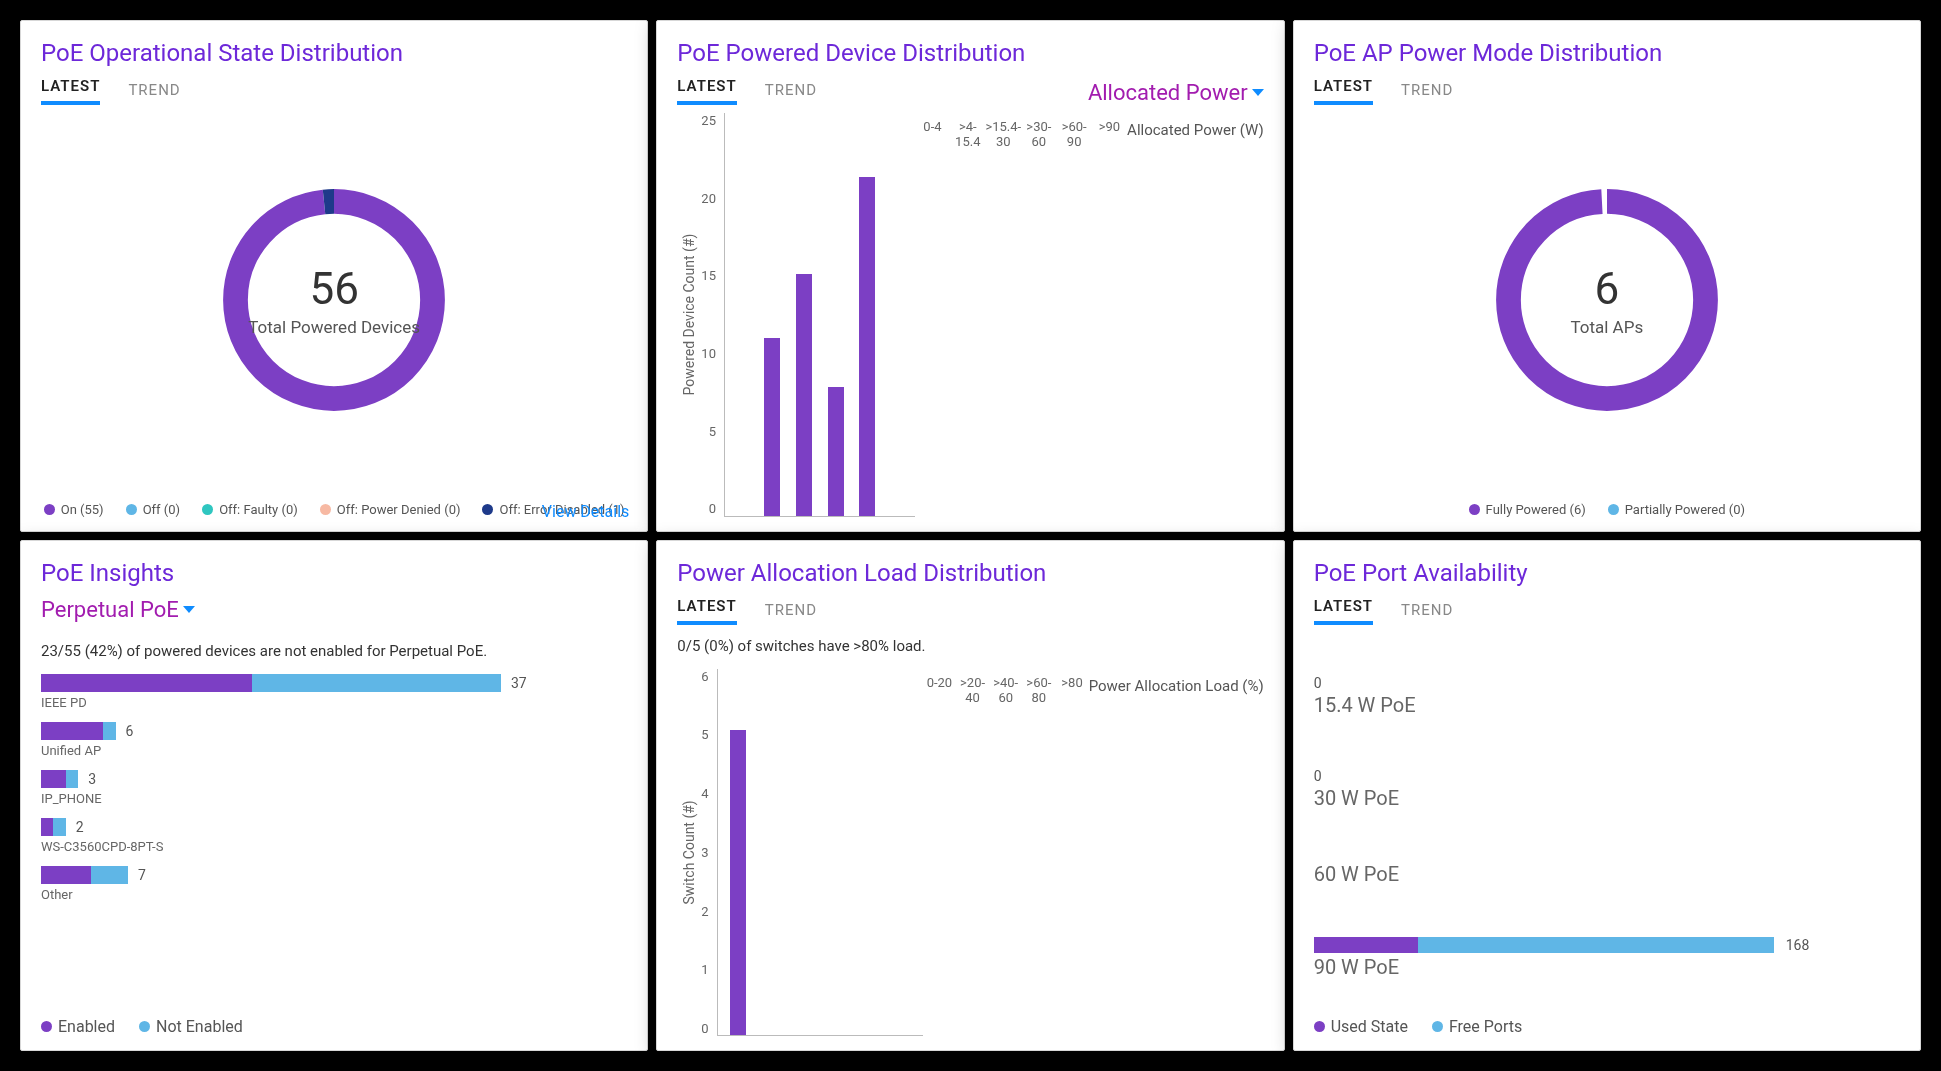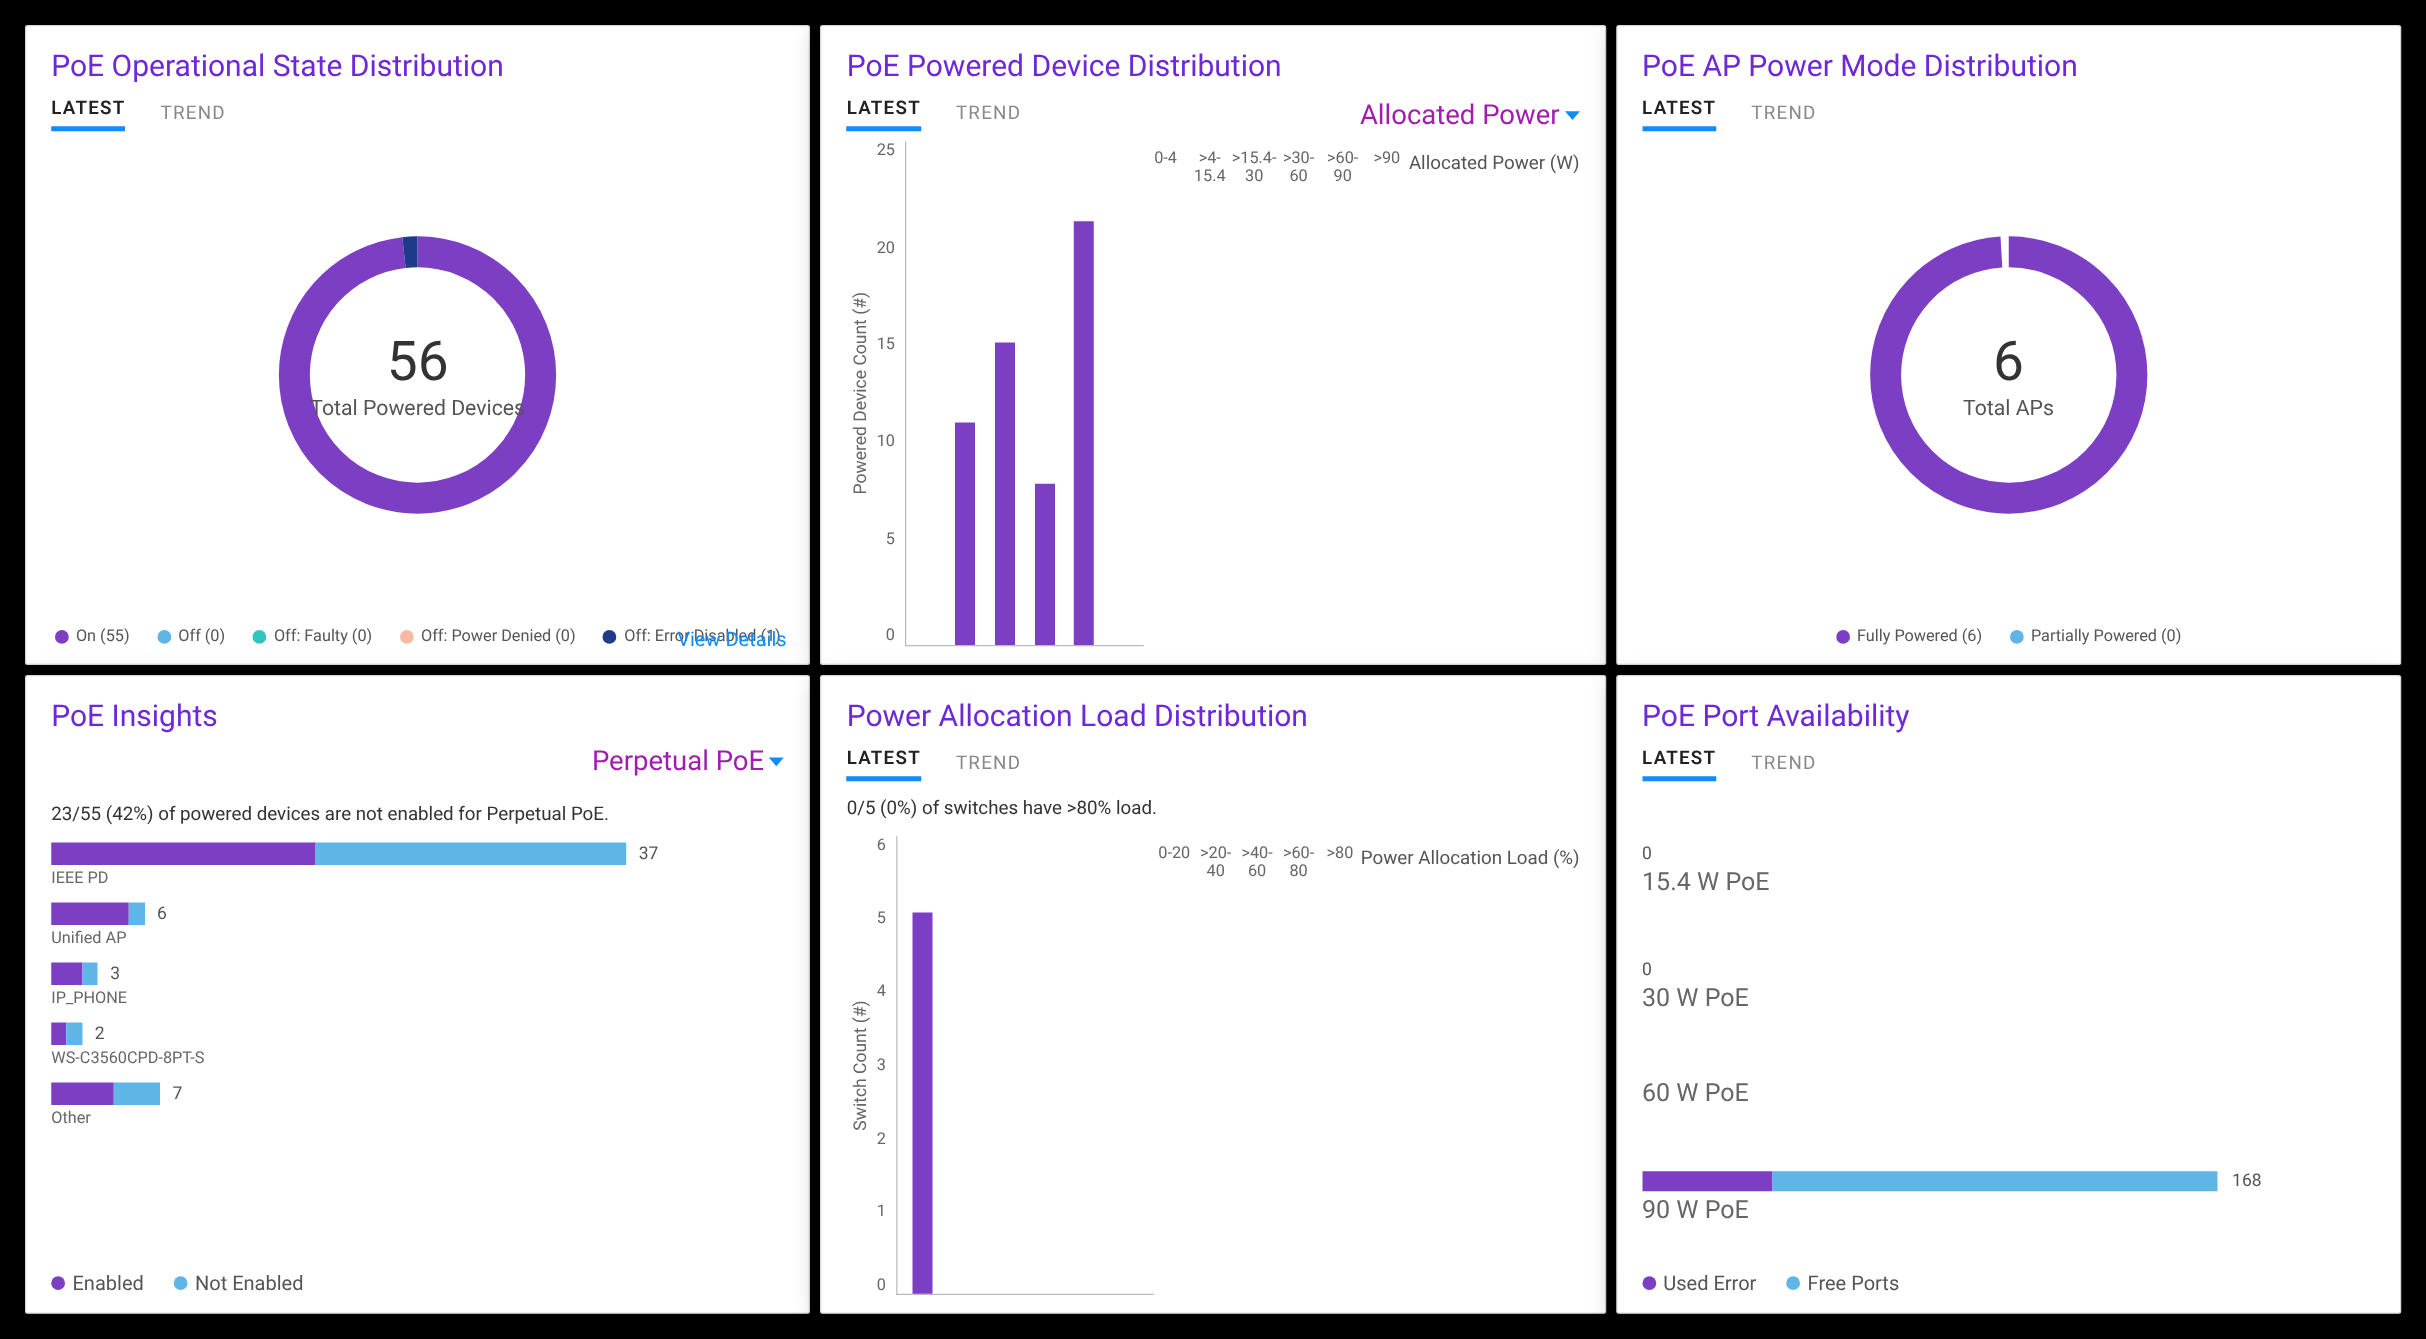--- a/index.html
+++ b/index.html
@@ -180,21 +180,21 @@
         </div>
       <div class="legend-item">
           <span class="dot" style="background:#5fb6e6"></span>
           <span>Partially Powered (0)</span>
         </div>
     </div>
   </div>
 
   <div class="panel">
     <h2 class="panel-title">PoE Insights</h2>
-    <div class="tab-row" style="justify-content:flex-end;">
+    <div class="tab-row" style="">
       <div class="dropdown">
         <span>Perpetual PoE</span>
         <span class="chev"></span>
       </div>
     </div>
     <div class="insight-summary">23/55 (42%) of powered devices are not enabled for Perpetual PoE.</div>
     <div id="insights-rows">
         <div class="hrow">
           <div class="hbar-line">
             <div class="hbar" style="width: 460px;">
@@ -333,21 +333,21 @@
               <div class="seg" style="background: rgb(95, 182, 230); width: 77.381%;"></div>
             </div>
             <div class="hval">168</div>
           </div>
           <div class="port-lbl">90 W PoE</div>
         </div>
       </div>
     <div class="legend-left">
       <div class="legend-item">
           <span class="dot" style="background:#7c3fc4"></span>
-          <span>Used Error</span>
+          <span>Used State</span>
         </div>
       <div class="legend-item">
           <span class="dot" style="background:#5fb6e6"></span>
           <span>Free Ports</span>
         </div>
     </div>
   </div>
 
 </div>
 

